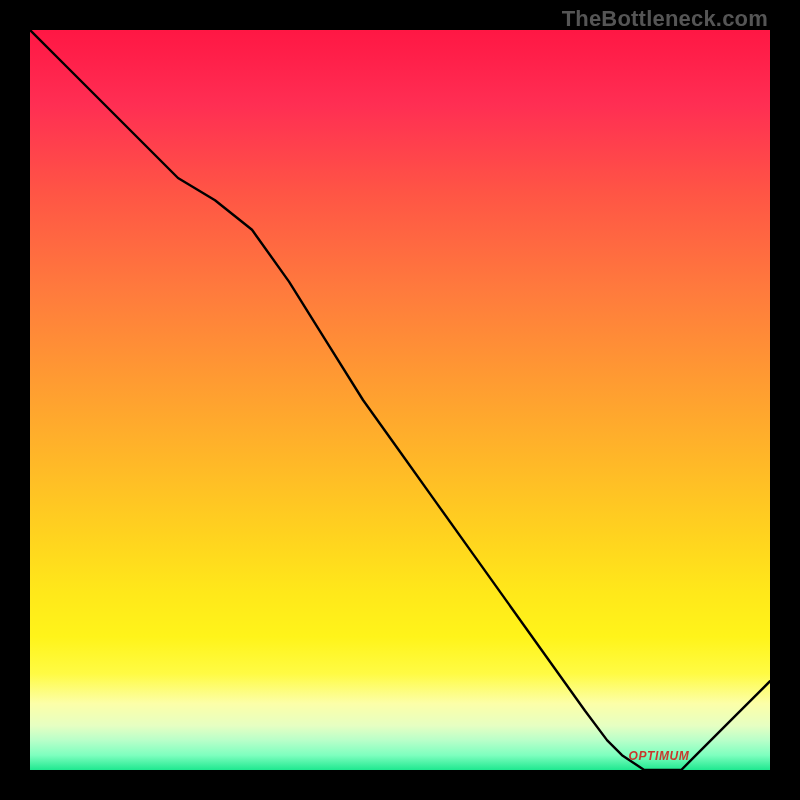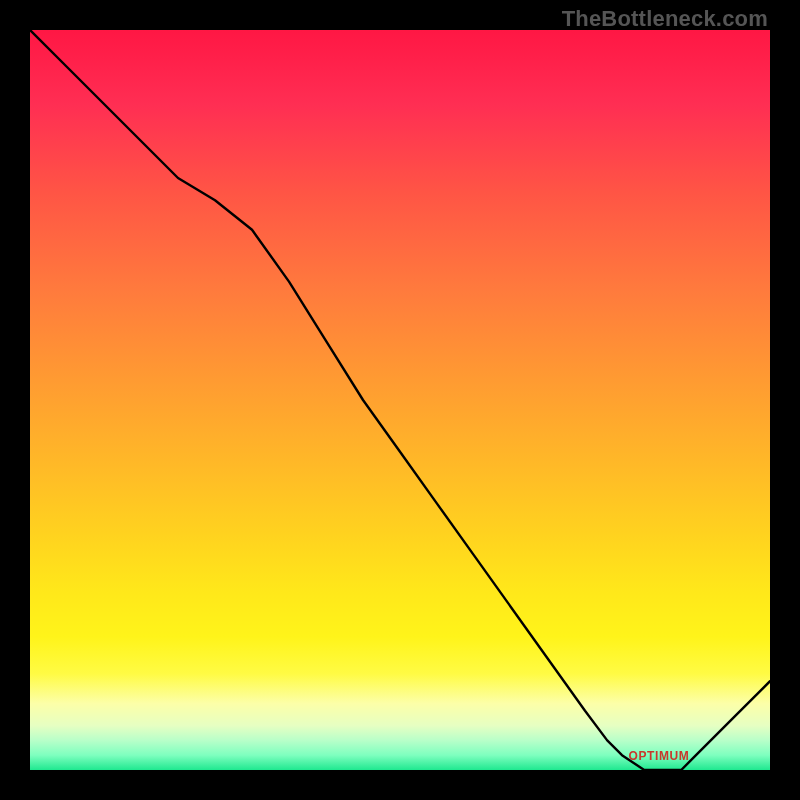--- a/index.html
+++ b/index.html
@@ -85,15 +85,15 @@
 <div class="frame">
   <div class="watermark">TheBottleneck.com</div>
 
   <div class="plot">
     <div class="gradient"></div>
 
     <svg class="line-layer" viewBox="0 0 740 740" preserveAspectRatio="none">
       <path id="series-path" class="series-path" d="M0.0 0.0 L37.0 37.0 L74.0 74.0 L111.0 111.0 L148.0 148.0 L185.0 170.2 L222.0 199.8 L259.0 251.6 L296.0 310.8 L333.0 370.0 L370.0 421.8 L407.0 473.6 L444.0 525.4 L481.0 577.2 L518.0 629.0 L555.0 680.8 L577.2 710.4 L592.0 725.2 L614.2 740.0 L636.4 740.0 L651.2 740.0 L666.0 725.2 L703.0 688.2 L740.0 651.2"></path>
     </svg>
 
-    <div class="optimum-label" id="optimum-label" style="left: 629px; top: 718.6px;">OPTIMUM</div>
+    <div class="optimum-label" id="optimum-label" style="left: 629px; top: 718.6px; font-style: italic;">OPTIMUM</div>
   </div>
 </div>
 
 </body></html>

